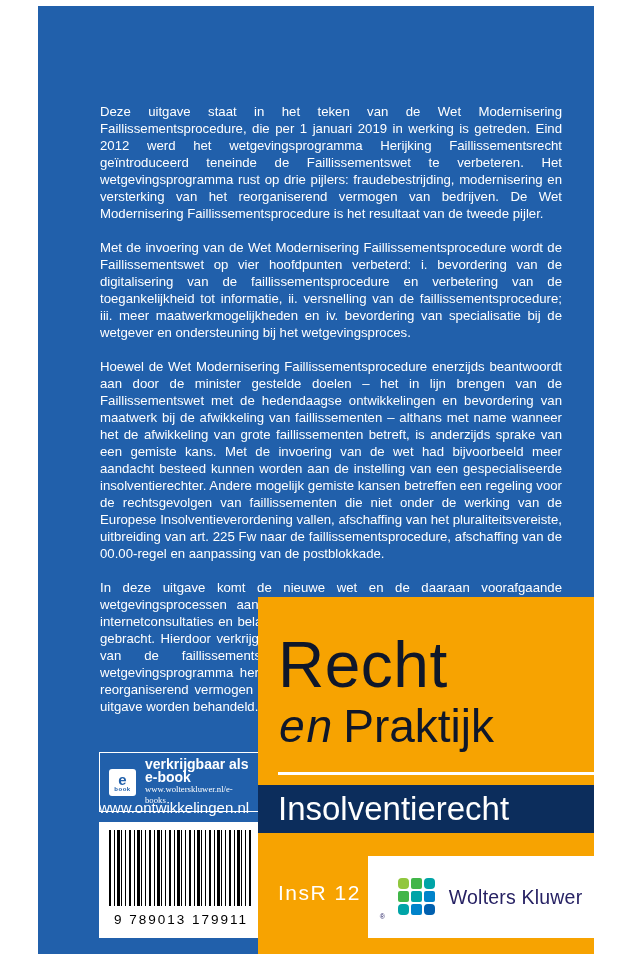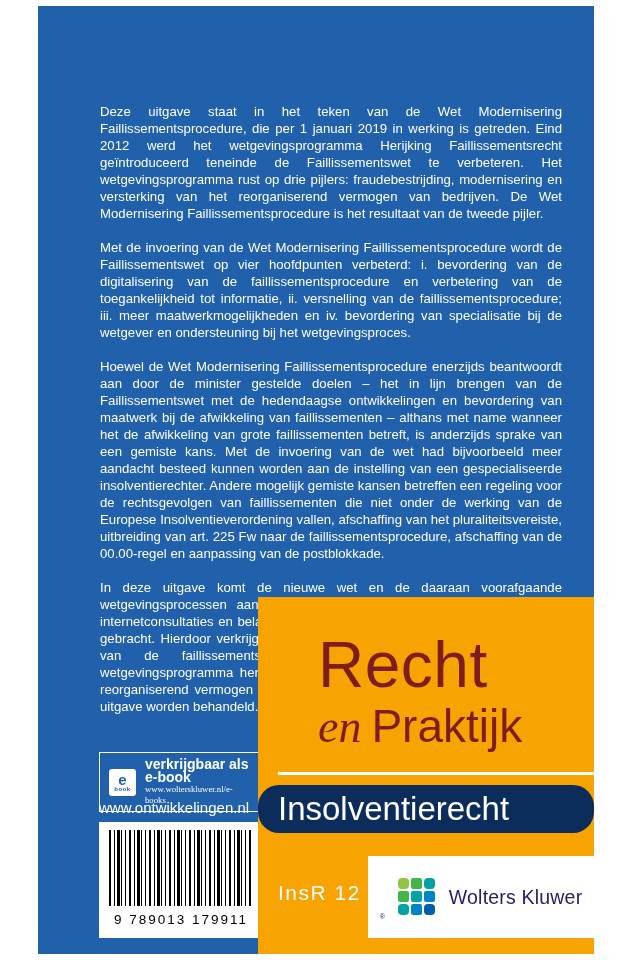--- a/index.html
+++ b/index.html
@@ -23,35 +23,34 @@
     text-align: justify;
   }
   .text-block p { margin: 0 0 17px 0; }
 
   
   .yellow-panel {
     position: absolute; left: 220px; top: 591px;
     width: 336px; height: 357px;
     background: #f7a301;
   }
-  .series { position: absolute; left: 20px; top: 36px; color: #7f1d1d; margin-left: 40px; }
+  .series { position: absolute; left: 20px; top: 36px; color: #0f172a; }
   .series-line1 { font-size: 64px; line-height: 64px; letter-spacing: 0.5px; }
   .series-line2 { font-size: 46px; line-height: 50px; margin-top: 4px; }
   .series-en {
-    font-family: Liberation Serif, serif;
+    font-family: Liberation Mono, monospace;
     font-style: italic; margin-right: 10px;
   }
   .divider { position: absolute; left: 20px; right: 0; top: 175px; height: 3px; background: #ffffff; }
   .subseries-strip {
     position: absolute; left: 0; right: 0; top: 188px; height: 48px;
     background: #0c2d5c; color: #ffffff;
     display: flex; align-items: center;
     padding-left: 20px; box-sizing: border-box;
     font-size: 33px;
-    border-radius: 21px;
   }
   .volume-code {
     position: absolute; left: 20px; top: 284px;
     color: #ffffff; font-size: 21px; letter-spacing: 1.5px;
   }
   .publisher-box {
     position: absolute; left: 110px; top: 259px;
     width: 226px; height: 82px;
     background: #ffffff;
     display: flex; align-items: center; justify-content: center; gap: 12px;

